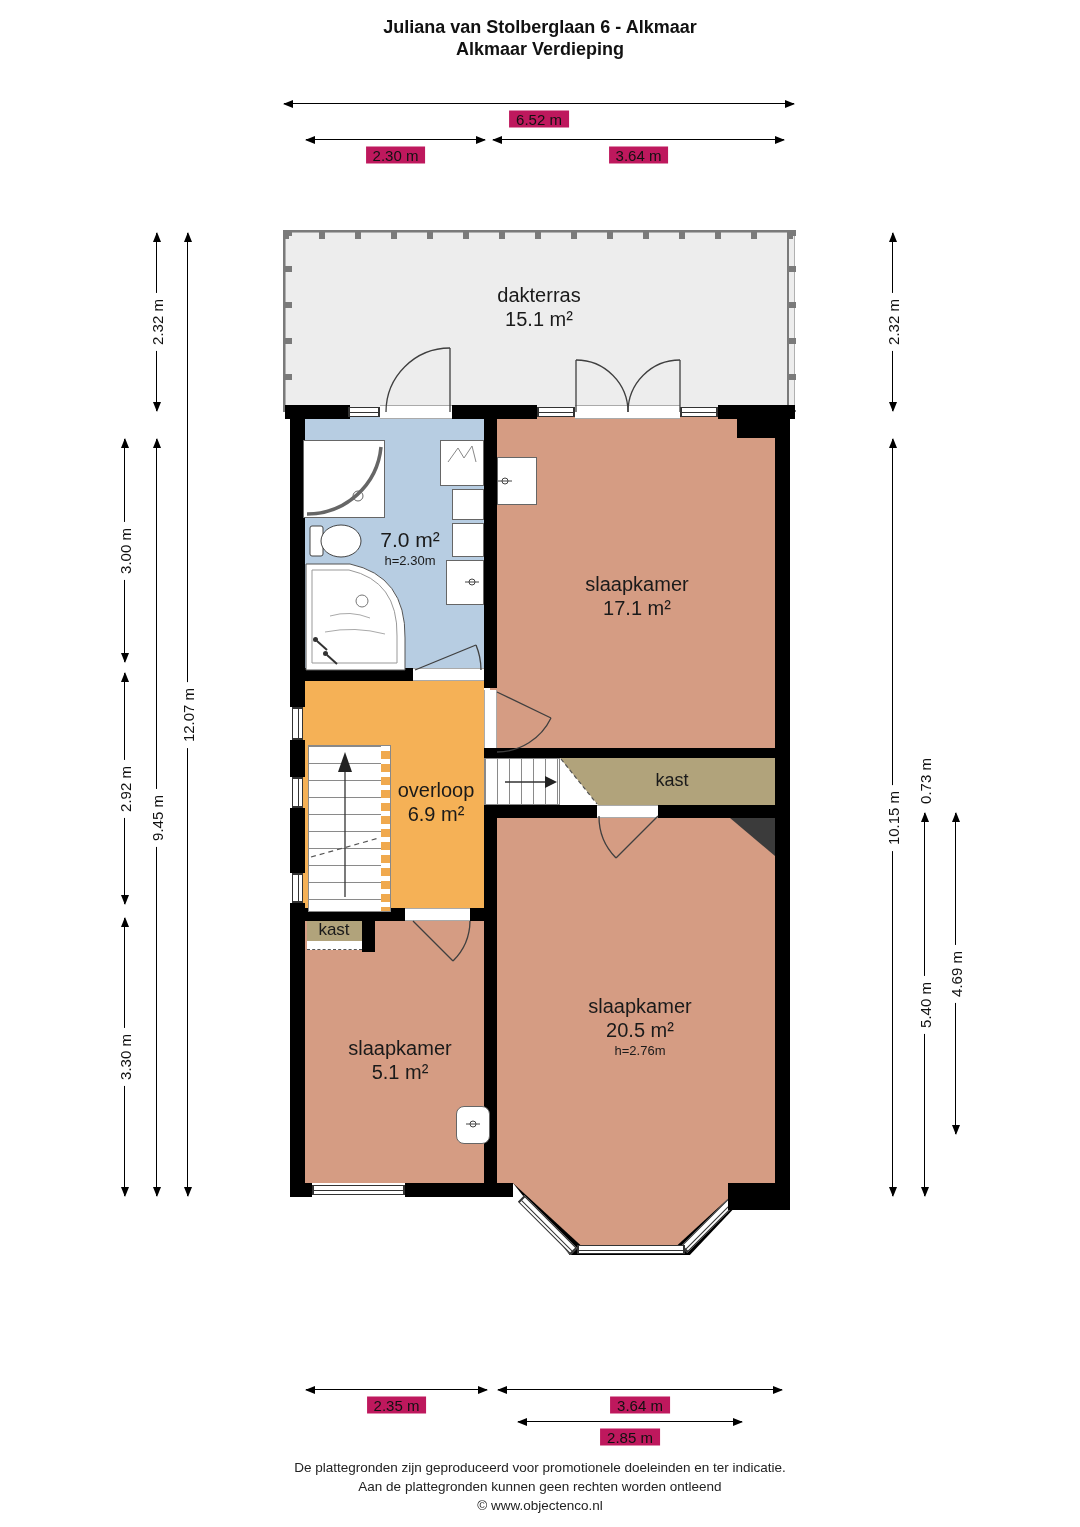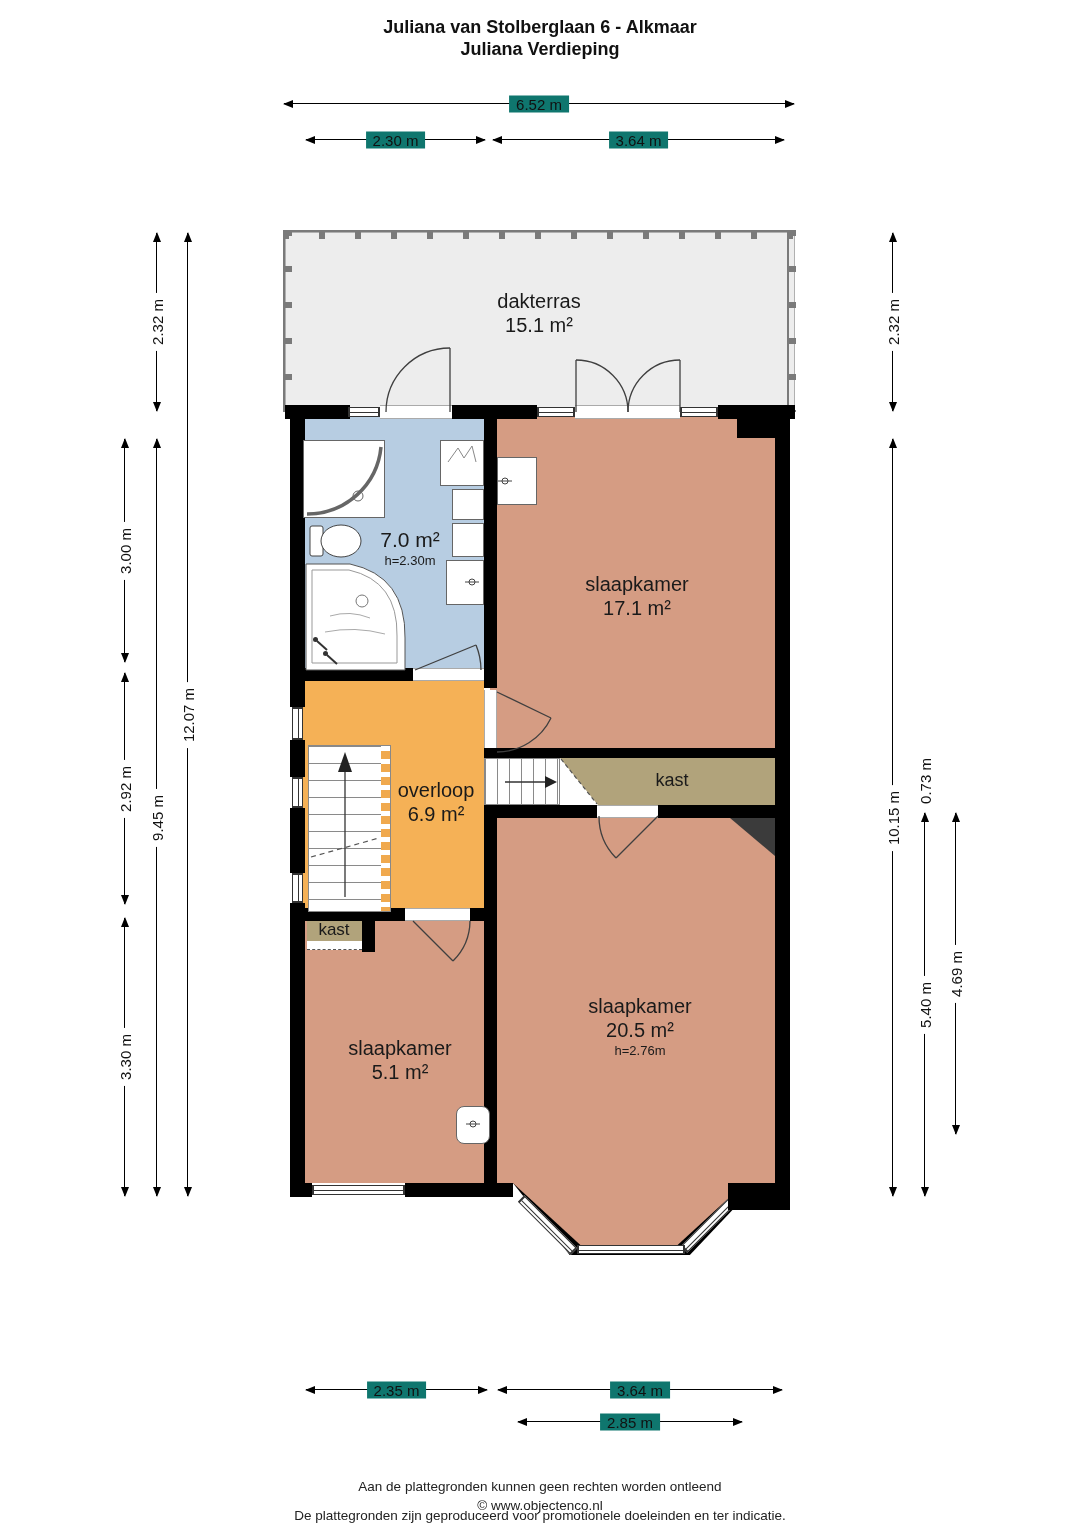--- a/index.html
+++ b/index.html
@@ -28,38 +28,38 @@
   .rl{font-size:20px;}
   .rl-big{font-size:21px;text-align:center;}
   .rl-sm{font-size:18px;}
   .rs{font-size:13px;}
   
   .dh,.dv{position:absolute;}
   .dh{height:16px;}
   .dh .ln{position:absolute;left:1px;right:1px;top:7px;border-top:1px solid #000;}
   .dh .al{position:absolute;left:0;top:4px;width:0;height:0;border-top:4px solid transparent;border-bottom:4px solid transparent;border-right:10px solid #000;}
   .dh .ar{position:absolute;right:0;top:4px;width:0;height:0;border-top:4px solid transparent;border-bottom:4px solid transparent;border-left:10px solid #000;}
-  .dh .lb{position:absolute;top:8px;left:50%;transform:translate(-50%,-50%);background:#0f766e;padding:0 7px;font-size:15px;white-space:nowrap;}
+  .dh .lb{position:absolute;top:23px;left:50%;transform:translate(-50%,-50%);background:#be185d;padding:0 7px;font-size:15px;white-space:nowrap;}
   .dv{width:16px;}
   .dv .ln{position:absolute;top:1px;bottom:1px;left:7px;border-left:1px solid #000;}
   .dv .at{position:absolute;top:0;left:4px;width:0;height:0;border-left:4px solid transparent;border-right:4px solid transparent;border-bottom:10px solid #000;}
   .dv .ab{position:absolute;bottom:0;left:4px;width:0;height:0;border-left:4px solid transparent;border-right:4px solid transparent;border-top:10px solid #000;}
   .dv .lb{position:absolute;top:50%;left:8px;transform:translate(-50%,-50%) rotate(-90deg);background:#fff;padding:0 6px;font-size:15px;white-space:nowrap;}
   .title{position:absolute;left:0;right:0;text-align:center;font-weight:bold;font-size:18px;line-height:22px;}
   .footer{position:absolute;left:0;right:0;text-align:center;font-size:13.5px;line-height:1.4;color:#222;}
   svg.overlay{position:absolute;left:0;top:0;pointer-events:none;}
   .tri{position:absolute;background:#3b3b3b;clip-path:polygon(0 0,100% 0,100% 100%);}
 </style>
 </head>
 <body>
 
 <div class="page">
 
   <div class="title" style="top:16px;">Juliana van Stolberglaan 6 - Alkmaar</div>
-  <div class="title" style="top:38px;">Juliana Verdieping</div>
+  <div class="title" style="top:38px;">Alkmaar Verdieping</div>
 
   <div class="dh" style="left:283px;top:96px;width:512px;">
     <span class="ln"></span>
       <span class="al"></span>
       <span class="ar"></span>
     <span class="lb">6.52 m</span>
   </div>
   <div class="dh" style="left:305px;top:132px;width:181px;">
     <span class="ln"></span>
       <span class="al"></span>
@@ -259,21 +259,21 @@
         <polyline points="448,462 458,448 464,458 472,446 476,462" stroke="#888" fill="none"></polyline>
         <circle cx="505" cy="481" r="3" stroke="#444" fill="none"></circle>
         <line x1="498" y1="481" x2="512" y2="481" stroke="#444"></line>
         <circle cx="472" cy="582" r="3" stroke="#444" fill="none"></circle>
         <line x1="465" y1="582" x2="479" y2="582" stroke="#444"></line>
         <circle cx="473" cy="1124" r="3" stroke="#444" fill="none"></circle>
         <line x1="466" y1="1124" x2="480" y2="1124" stroke="#444"></line>
       </g>
     </svg>
 
-    <div class="room-label" style="left:539px;top:289px;">
+    <div class="room-label" style="left:539px;top:283px;">
       <div class="rl">dakterras</div>
       <div class="rl">15.1 m²</div>
     </div>
     <div class="room-label" style="left:410px;top:527px;">
       <div class="rl-big">7.0 m²</div>
       <div class="rs">h=2.30m</div>
     </div>
     <div class="room-label" style="left:637px;top:572px;">
       <div class="rl">slaapkamer</div>
       <div class="rl">17.1 m²</div>
@@ -312,17 +312,17 @@
       <span class="ar"></span>
     <span class="lb">3.64 m</span>
   </div>
   <div class="dh" style="left:517px;top:1414px;width:226px;">
     <span class="ln"></span>
       <span class="al"></span>
       <span class="ar"></span>
     <span class="lb">2.85 m</span>
   </div>
 
-  <div class="footer" style="top:1459px;margin-top:48px;">De plattegronden zijn geproduceerd voor promotionele doeleinden en ter indicatie.</div>
+  <div class="footer" style="top:1459px;">De plattegronden zijn geproduceerd voor promotionele doeleinden en ter indicatie.</div>
   <div class="footer" style="top:1497px;">© www.objectenco.nl</div>
   <div class="footer" style="top:1478px;">Aan de plattegronden kunnen geen rechten worden ontleend</div>
 
 </div>
 
 </body></html>

